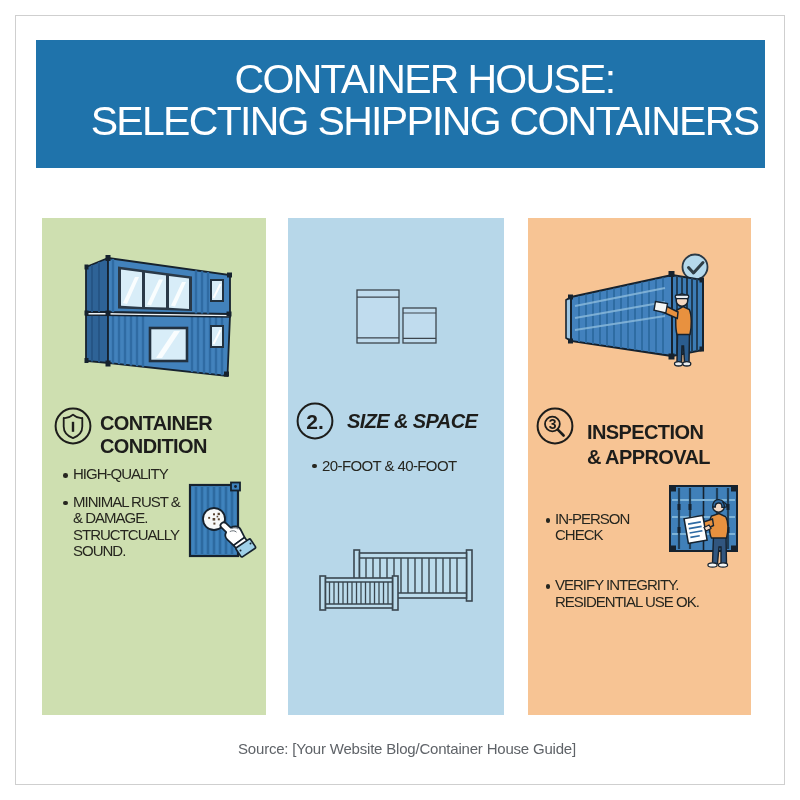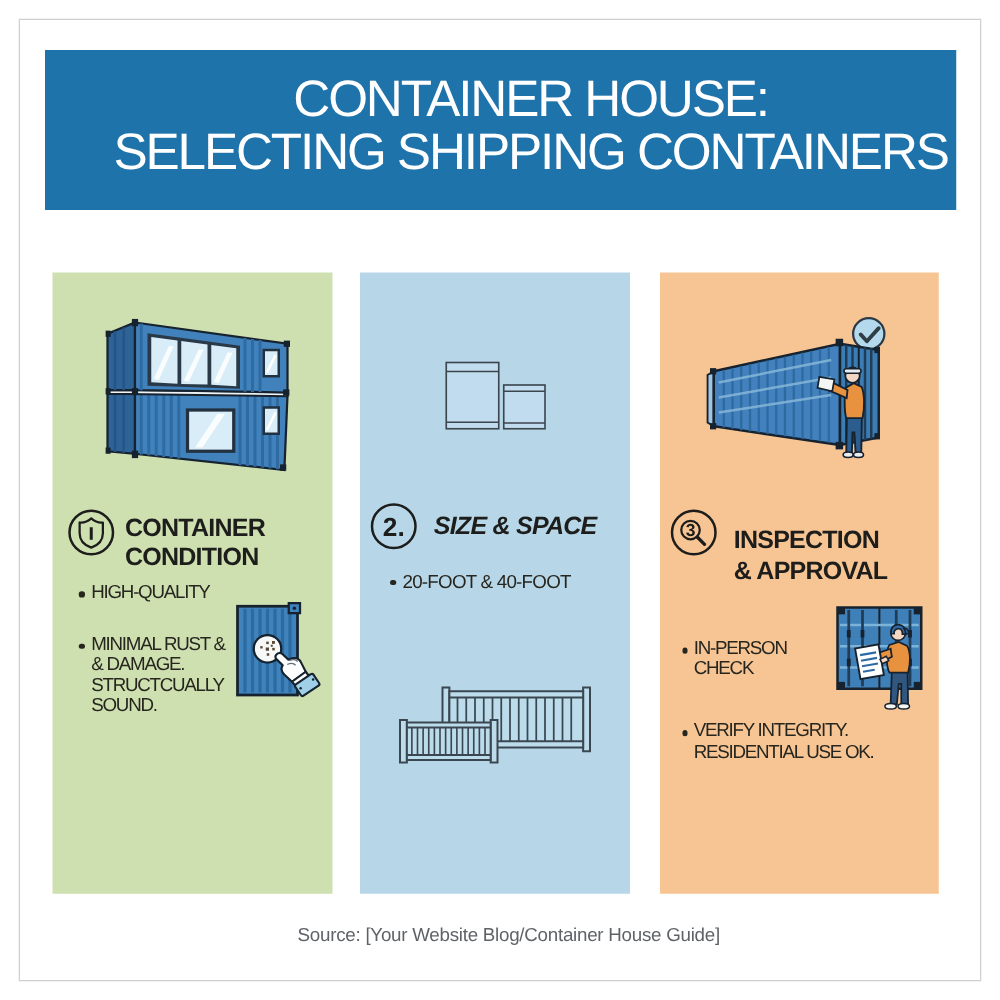--- a/index.html
+++ b/index.html
@@ -51,21 +51,21 @@
 <svg class="abs" style="left:534.5px;top:406.1px;" width="40" height="40" viewBox="0 0 40 40">
   <circle cx="20" cy="20" r="17.4" fill="none" stroke="#1d1d1b" stroke-width="2"></circle>
   <circle cx="17.4" cy="18" r="7.4" fill="none" stroke="#1d1d1b" stroke-width="1.8"></circle>
   <line x1="22.8" y1="23.6" x2="28.6" y2="29.5" stroke="#1d1d1b" stroke-width="2.6" stroke-linecap="round"></line>
   <text x="17.6" y="23.1" text-anchor="middle" font-family="Liberation Sans" font-size="14" font-weight="bold" fill="#1d1d1b">3</text>
 </svg>
 <div class="abs hd" style="left:587px;top:420px;line-height:25.2px;">INSPECTION<br>&amp; APPROVAL</div>
 
 <div class="abs bl bl1" style="left:62px;top:466px;line-height:16.5px;width:135px;letter-spacing:-1px;">
   <div class="it">HIGH-QUALITY</div>
-  <div class="it" style="margin-top:25px;">MINIMAL RUST &amp;<br>&amp; DAMAGE.<br>STRUCTCUALLY<br>SOUND.</div>
+  <div class="it" style="margin-top:11px;">MINIMAL RUST &amp;<br>&amp; DAMAGE.<br>STRUCTCUALLY<br>SOUND.</div>
 </div>
 
 <div class="abs bl bl2" style="left:311px;top:456.9px;line-height:18.4px;width:150px;">
   <div class="it">20-FOOT &amp; 40-FOOT</div>
 </div>
 
 <div class="abs bl bl3" style="left:544px;top:511px;line-height:16.4px;width:155px;letter-spacing:-1px;">
   <div class="it">IN-PERSON<br>CHECK</div>
   <div class="it" style="margin-top:33.3px;">VERIFY INTEGRITY.<br>RESIDENTIAL USE OK.</div>
 </div>

